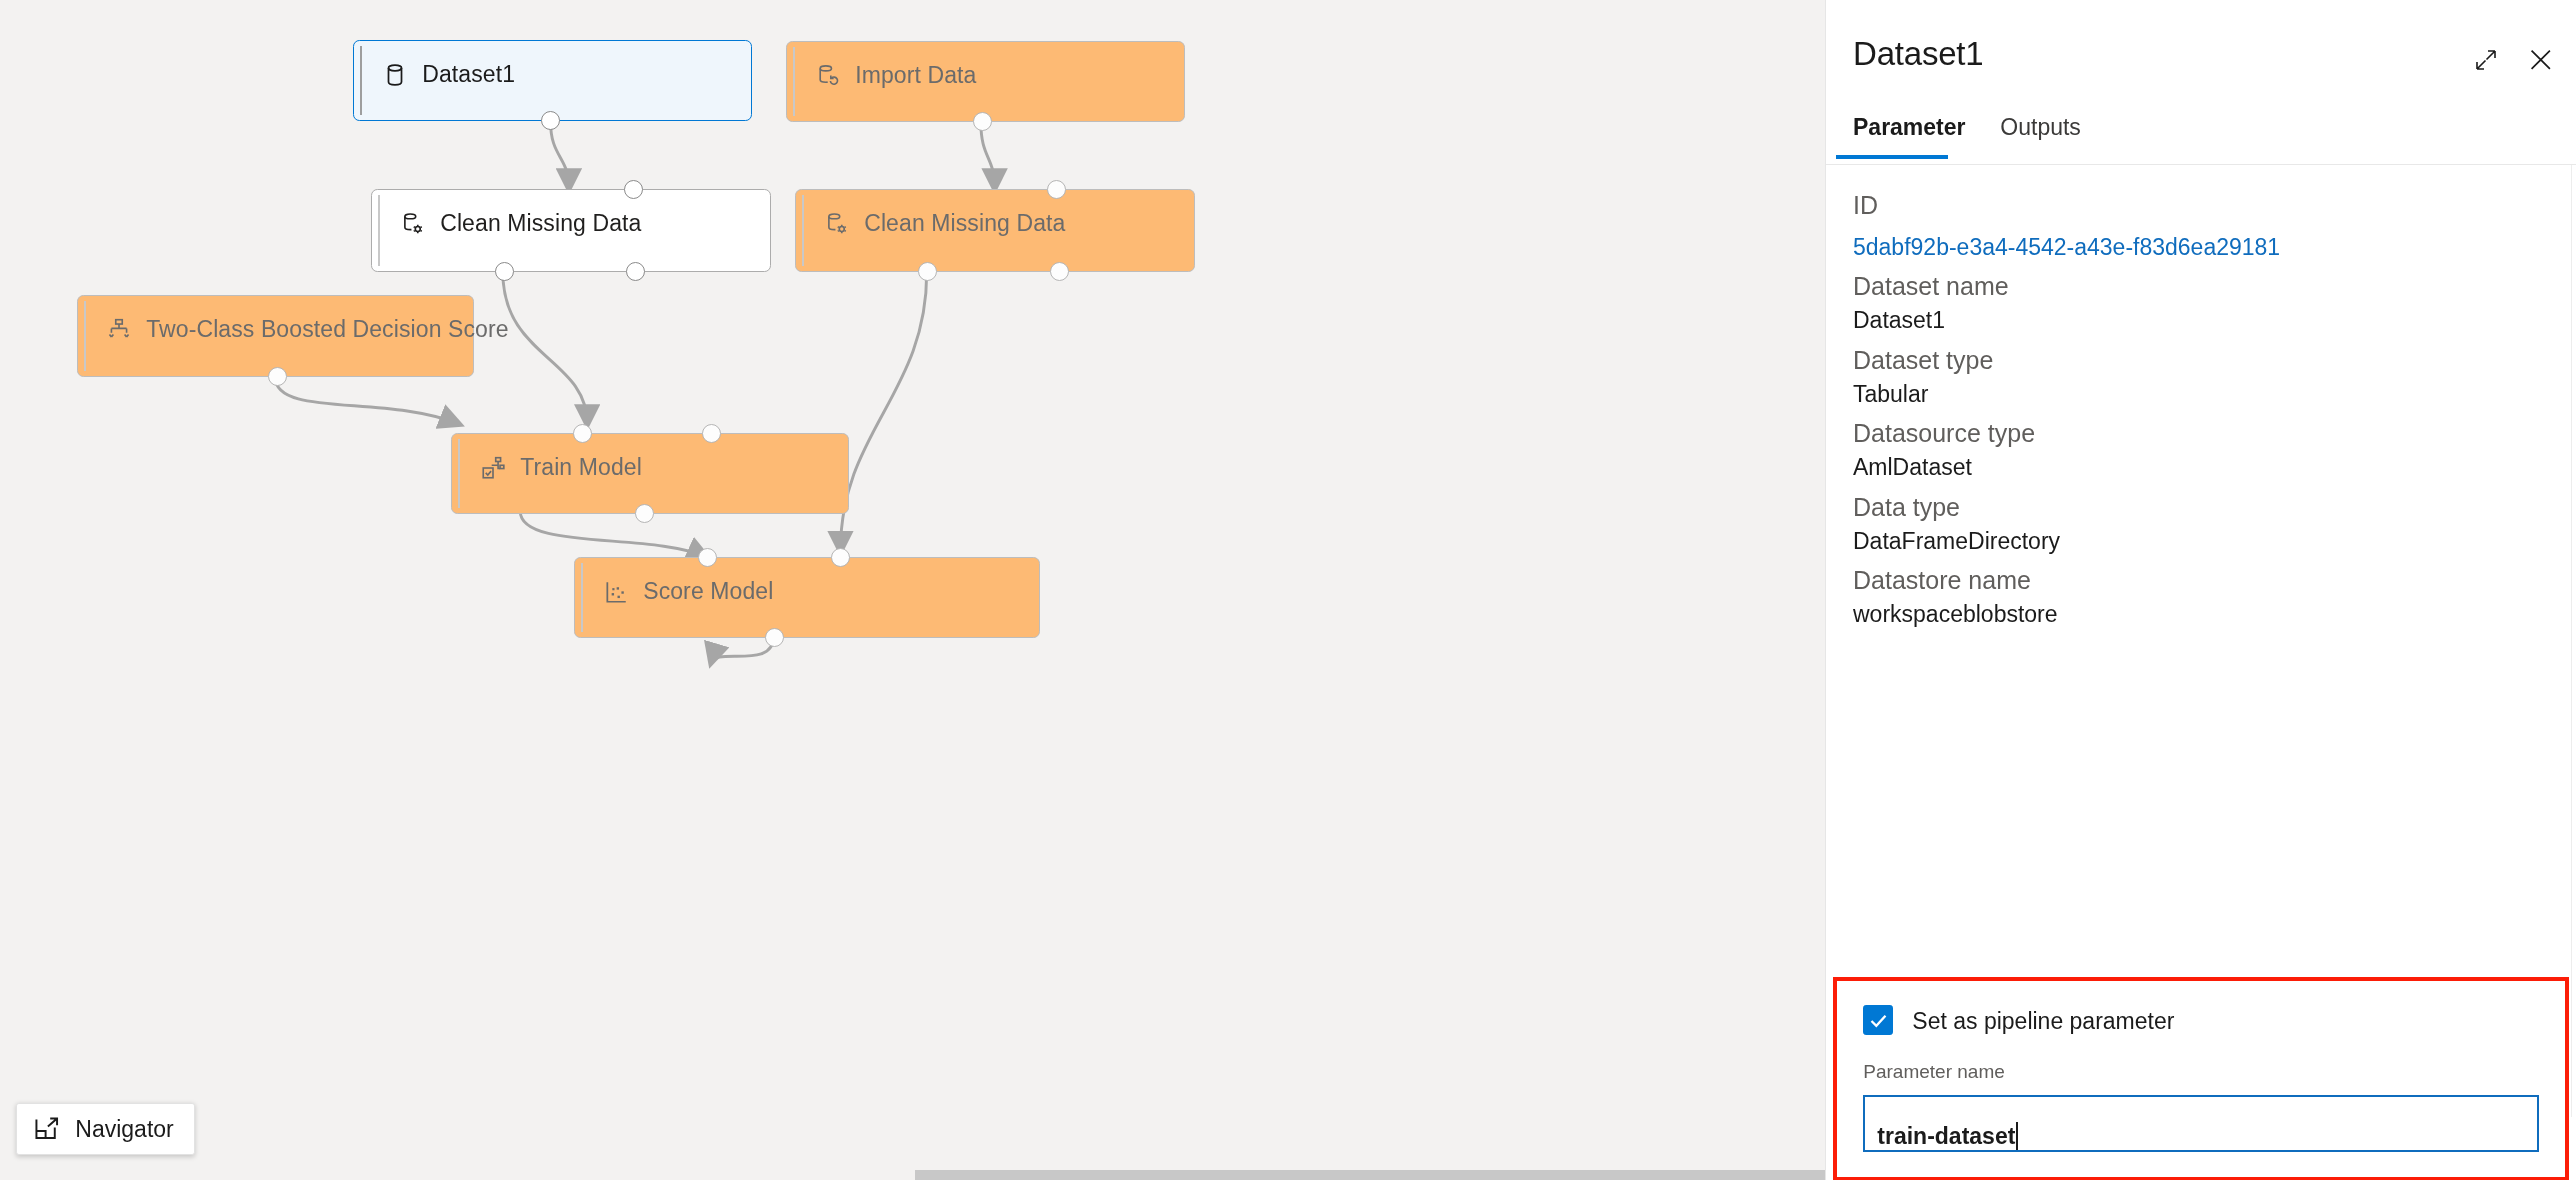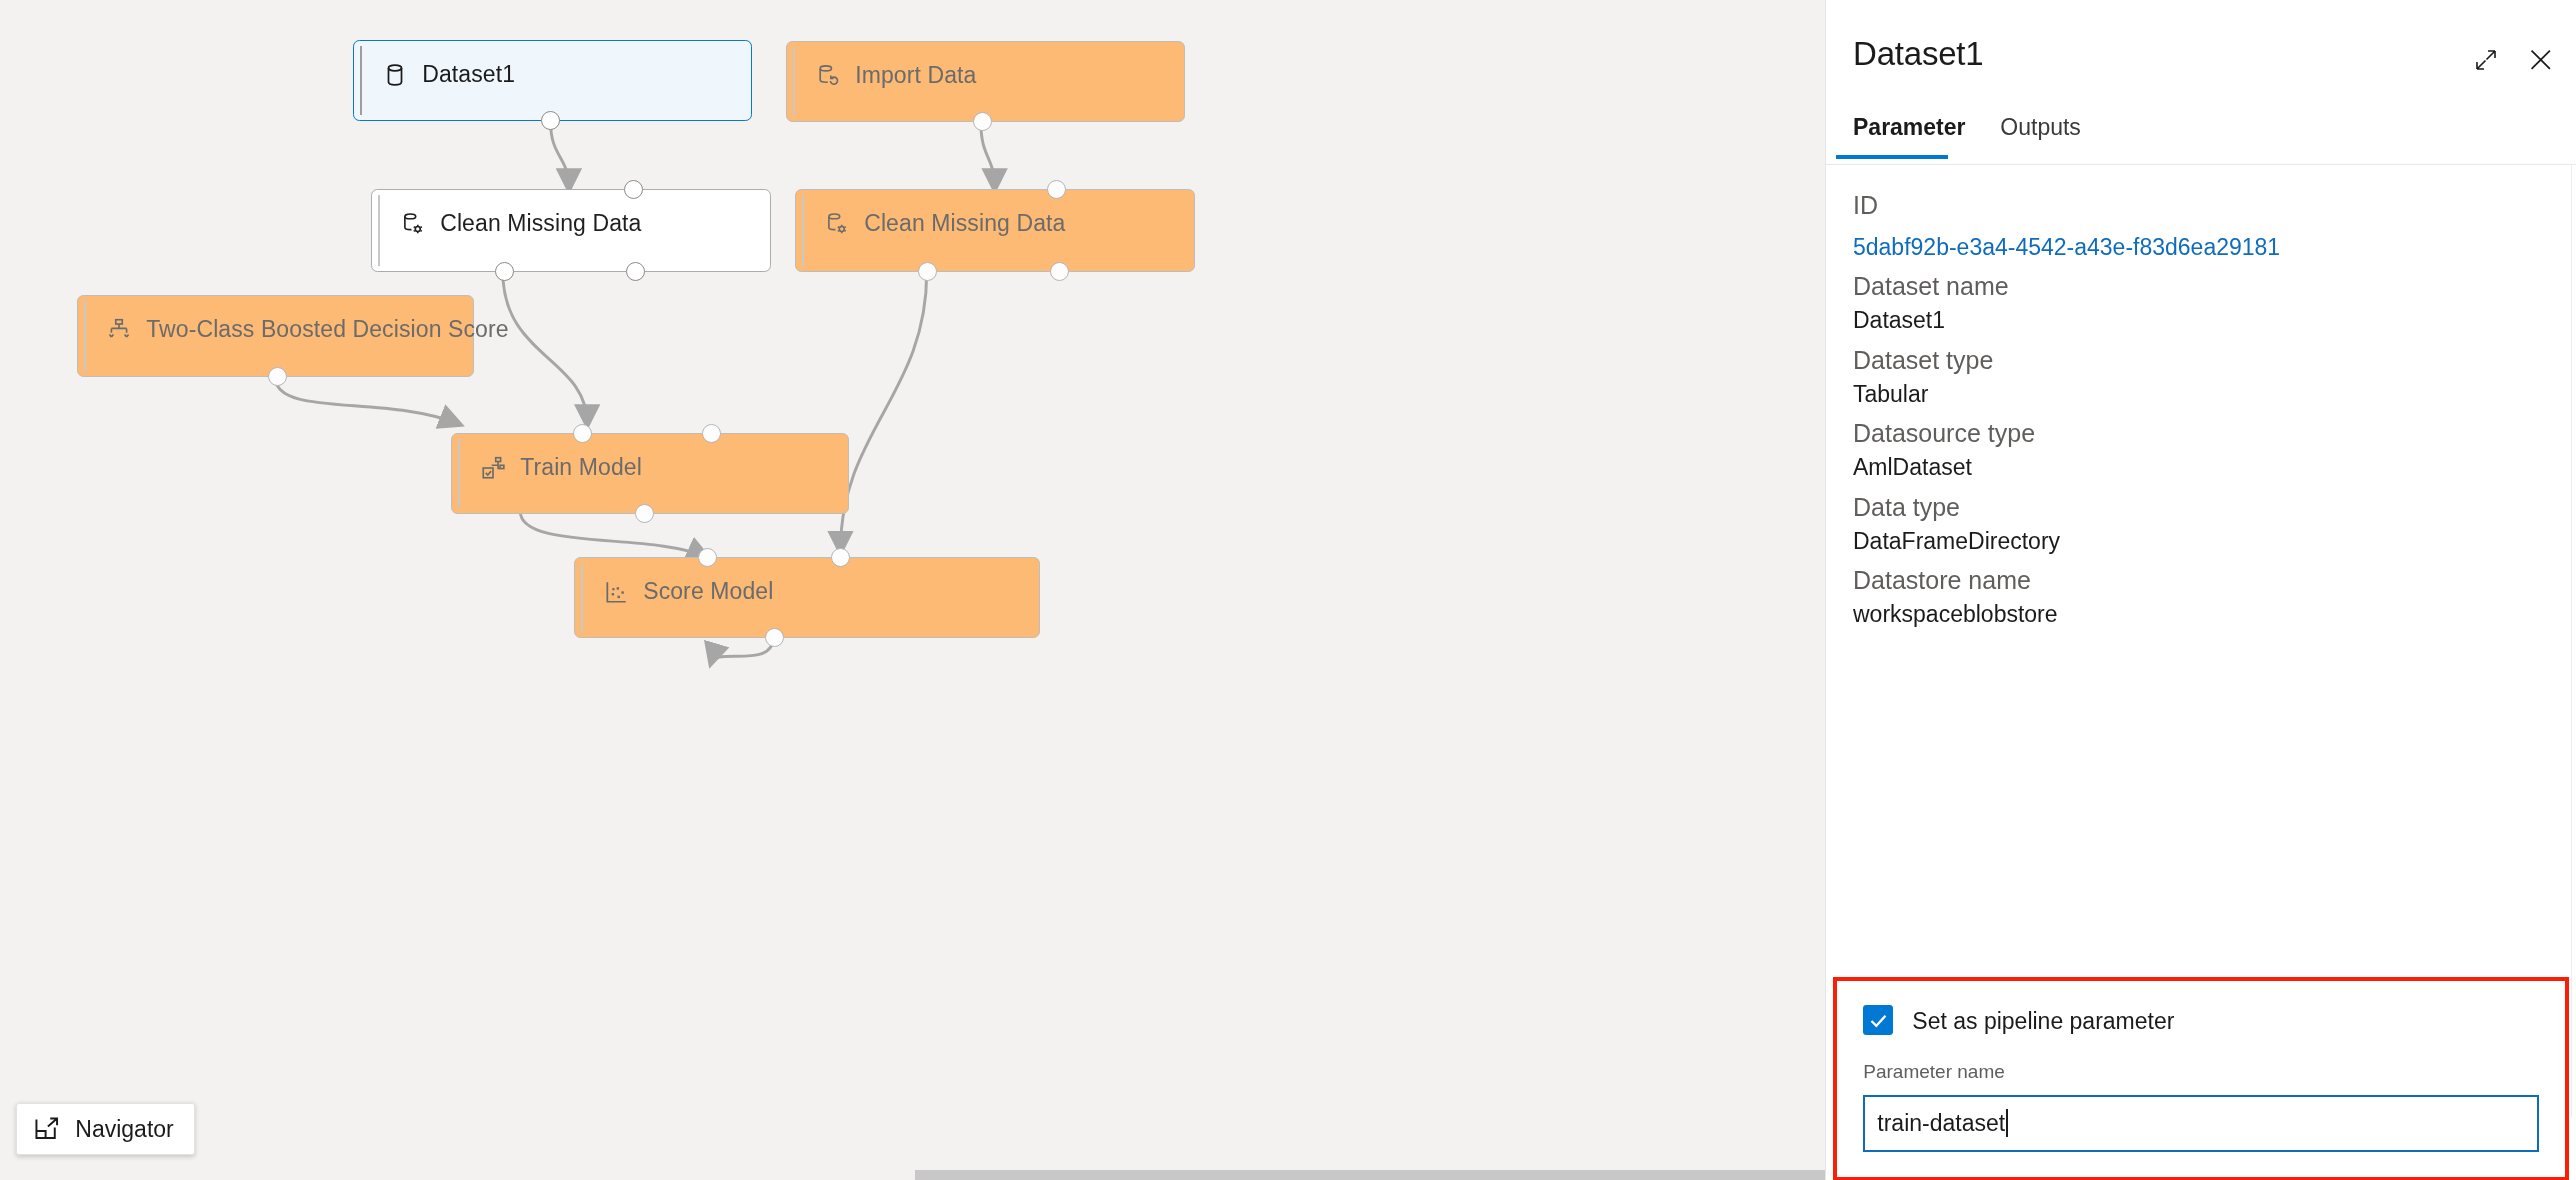--- a/index.html
+++ b/index.html
@@ -170,22 +170,23 @@
     flex: 0 0 auto; cursor: pointer;
   }
   #param-checkbox svg { width: 21px; height: 21px; color: #ffffff; }
   #param-check-label { font-size: 23px; color: #1b1b1b; }
   #param-name-label { font-size: 19px; color: #605e5c; margin-top: 23px; line-height: 27.5px; }
   #param-input {
     margin-top: 9.2px;
     height: 57px; width: 100%;
     border: 2.8px solid #0f6cbd;
     background: #ffffff;
-    display: flex; align-items: center;
+    display: flex; align-items: flex-end;
     padding: 0 12px;
+    font-weight: bold;
   }
   #param-input .value { font-size: 23px; color: #1b1b1b; }
   #param-input .caret {
     display: inline-block; width: 1.8px; height: 27.5px; background: #1b1b1b;
     margin-left: 0.9px;
   }
 </style>
 </head>
 <body>
 

